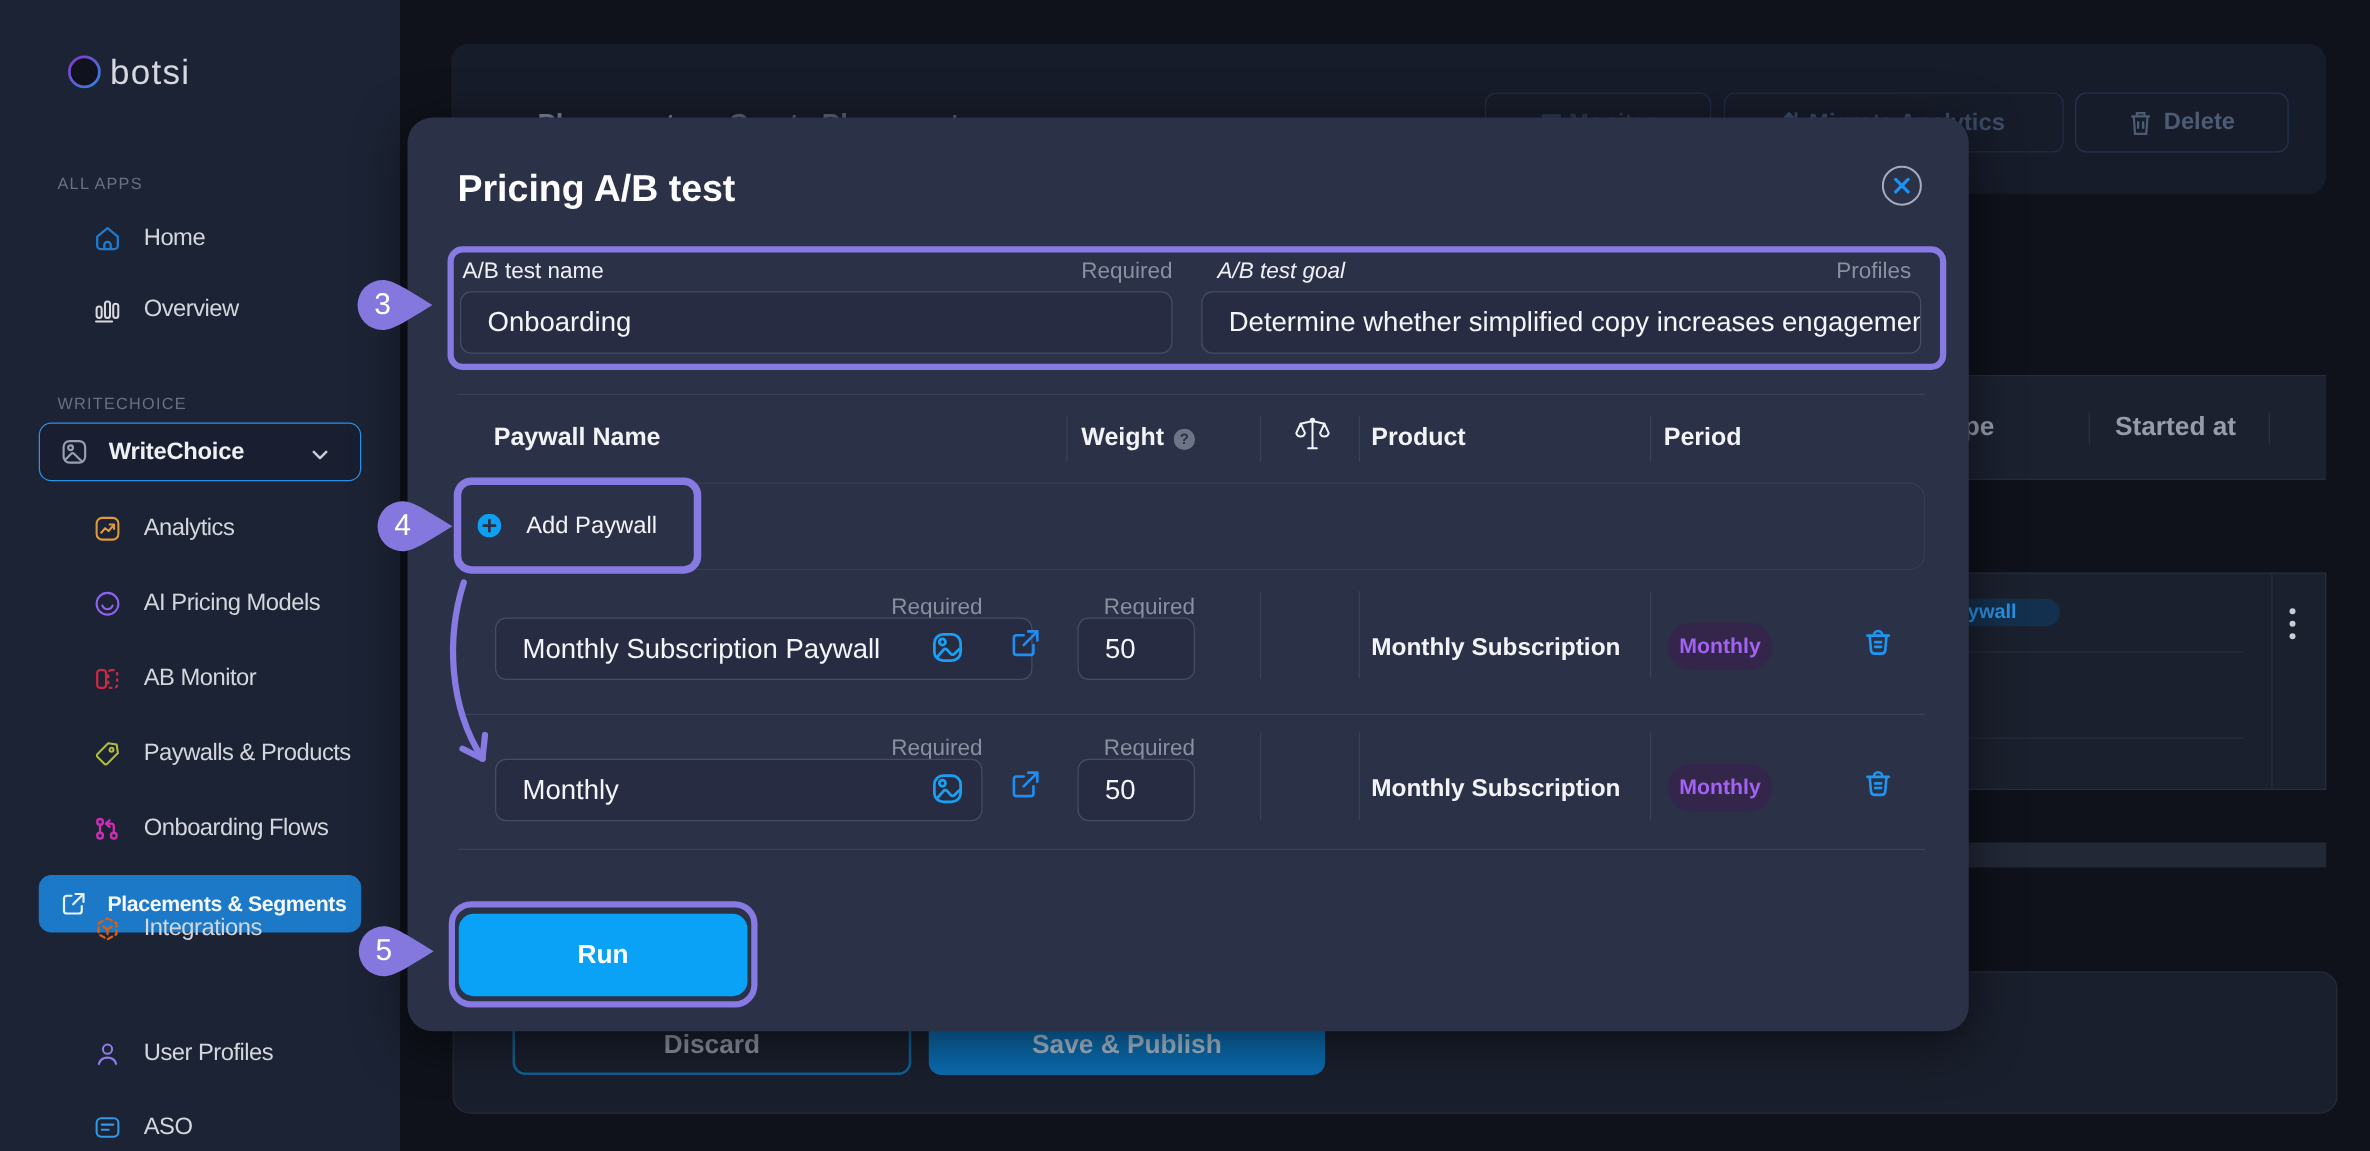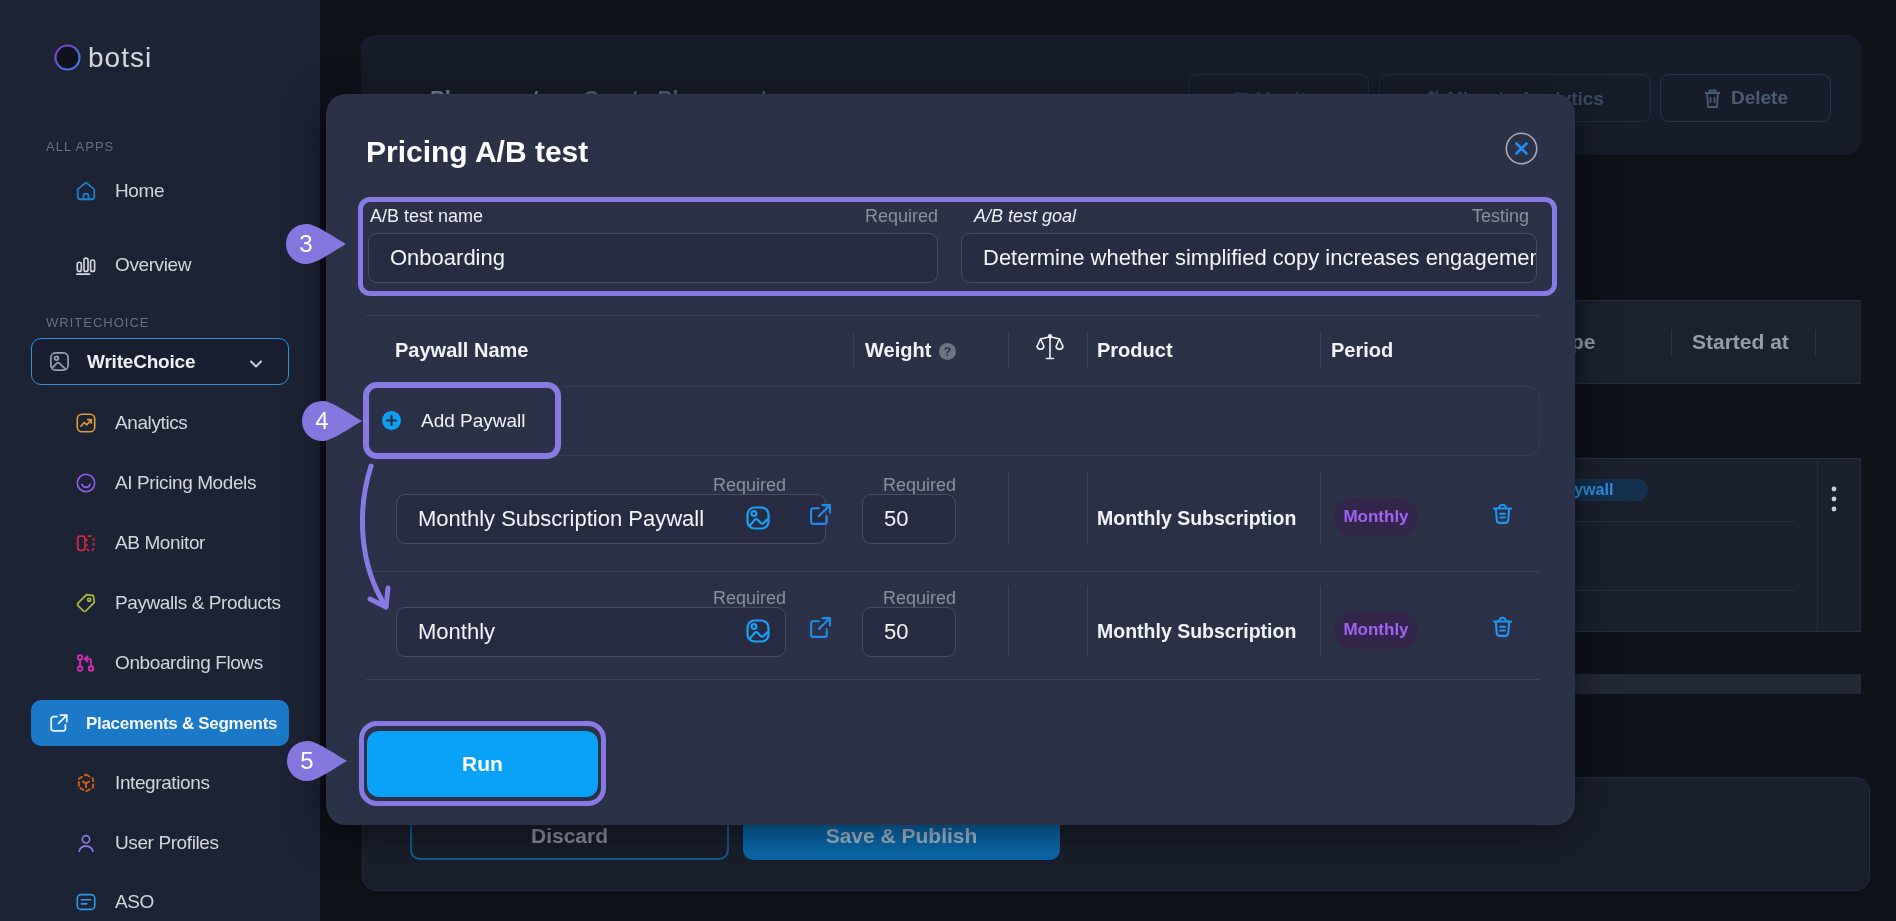--- a/index.html
+++ b/index.html
@@ -88,21 +88,21 @@
 
   <div class="abs seclabel" style="top:139px;">ALL APPS</div>
 
   <div class="abs nav" style="top:169px;">
     <svg class="ic" viewBox="0 0 24 24" fill="none" stroke="#1f7ccc" stroke-width="2" stroke-linejoin="round" stroke-linecap="round">
         <path d="M3 10.2 12 2.8l9 7.4V18a3 3 0 0 1-3 3H6a3 3 0 0 1-3-3Z"></path>
         <path d="M9.2 21v-3.4a2.8 2.8 0 0 1 5.6 0V21"></path>
       </svg>
     <div class="tx">Home</div>
   </div>
-  <div class="abs nav" style="top:243px;">
+  <div class="abs nav" style="top:226px;">
     <svg class="ic" viewBox="0 0 24 24" fill="none" stroke="#d6d9de" stroke-width="1.8" stroke-linecap="round">
         <rect x="2.5" y="9" width="4.4" height="10" rx="2.2"></rect>
         <rect x="9.8" y="4.5" width="4.4" height="14.5" rx="2.2"></rect>
         <rect x="17" y="6.5" width="4.4" height="12.5" rx="2.2"></rect>
         <path d="M2 22h14"></path>
       </svg>
     <div class="tx">Overview</div>
   </div>
 
   <div class="abs seclabel" style="top:315px;">WRITECHOICE</div>
@@ -160,21 +160,21 @@
     <div class="tx">Onboarding Flows</div>
   </div>
   <div class="abs" style="left:31px;top:700px;width:258px;height:46px;background:#1b79c7;border-radius:10px;">
     <svg class="abs" style="left:17px;top:12px;" width="22" height="22" viewBox="0 0 24 24" fill="none" stroke="#eaf2fa" stroke-width="1.9" stroke-linecap="round" stroke-linejoin="round">
         <path d="M10 5H6a2.5 2.5 0 0 0-2.5 2.5V18A2.5 2.5 0 0 0 6 20.5h10.5A2.5 2.5 0 0 0 19 18v-4"></path>
         <path d="M13.5 3.5H20.5V10.5"></path>
         <path d="M20 4 11.5 12.5"></path>
       </svg>
     <div class="abs" style="left:55px;top:14px;font-size:17px;letter-spacing:-0.3px;font-weight:bold;color:#f4f8fc;white-space:nowrap;">Placements &amp; Segments</div>
   </div>
-  <div class="abs nav" style="top:761px;">
+  <div class="abs nav" style="top:721px;">
     <svg class="ic" viewBox="0 0 24 24" fill="none" stroke="#da5f12" stroke-width="2" stroke-linecap="round" stroke-linejoin="round">
         <path d="M12 2.8 19.8 7.3 19.8 16.7 12 21.2 4.2 16.7 4.2 7.3Z" stroke-dasharray="4.2 3.4"></path>
         <path d="M12 12.4v4.4M12 12.4 8.5 10.3M12 12.4l3.5-2.1"></path>
       </svg>
     <div class="tx">Integrations</div>
   </div>
   <div class="abs nav" style="top:821px;">
     <svg class="ic" viewBox="0 0 24 24" fill="none" stroke="#8f7ce8" stroke-width="1.8" stroke-linecap="round">
         <circle cx="12" cy="8" r="4"></circle>
         <path d="M4.5 21c.9-3.6 3.9-5.6 7.5-5.6s6.6 2 7.5 5.6"></path>
@@ -193,21 +193,21 @@
 <div class="abs" id="modal">
   <div class="abs" style="left:40px;top:41px;font-size:30px;font-weight:bold;color:#fdfdfe;">Pricing A/B test</div>
   <svg class="abs" style="left:1179px;top:38px;" width="33" height="33" viewBox="0 0 33 33" fill="none">
     <circle cx="16.5" cy="16.5" r="15.2" stroke="#a6acbc" stroke-width="1.6"></circle>
     <path d="M11.5 11.5 21.5 21.5M21.5 11.5 11.5 21.5" stroke="#1e90f0" stroke-width="2.6" stroke-linecap="round"></path>
   </svg>
 
   <div class="abs mlabel" style="left:44px;top:112px;">A/B test name</div>
   <div class="abs mreq" style="left:0;top:112px;left:510px;width:102px;text-align:right;">Required</div>
   <div class="abs mlabel" style="left:648px;top:112px;font-style:italic;">A/B test goal</div>
-  <div class="abs mreq" style="left:1105px;top:112px;width:98px;text-align:right;">Testing</div>
+  <div class="abs mreq" style="left:1105px;top:112px;width:98px;text-align:right;">Profiles</div>
   <div class="minput" style="left:42px;top:139px;width:570px;">Onboarding</div>
   <div class="minput" style="left:635px;top:139px;width:576px;">Determine whether simplified copy increases engagement</div>
 
   <div class="abs hdiv" style="left:40px;top:221px;width:1174px;"></div>
 
   <div class="thead" style="left:69px;top:245px;">Paywall Name</div>
   <div class="abs vdiv" style="left:527px;top:239px;height:36px;"></div>
   <div class="thead" style="left:539px;top:245px;">Weight</div>
   <svg class="abs" style="left:613px;top:249px;" width="17" height="17" viewBox="0 0 17 17">
       <circle cx="8.5" cy="8.5" r="8.5" fill="#6e7486"></circle>

